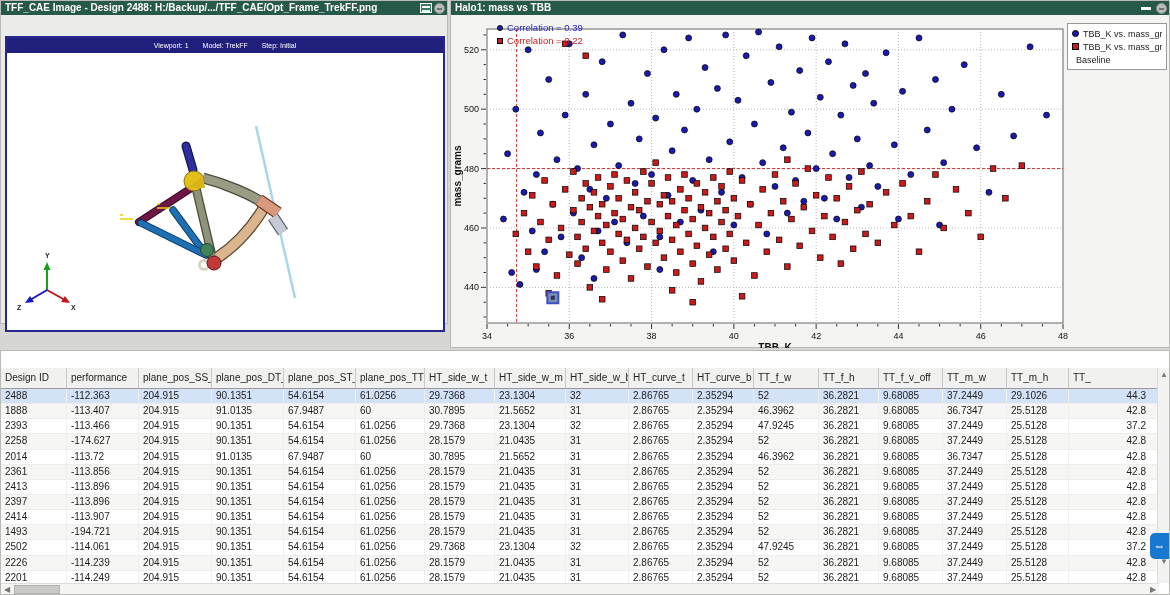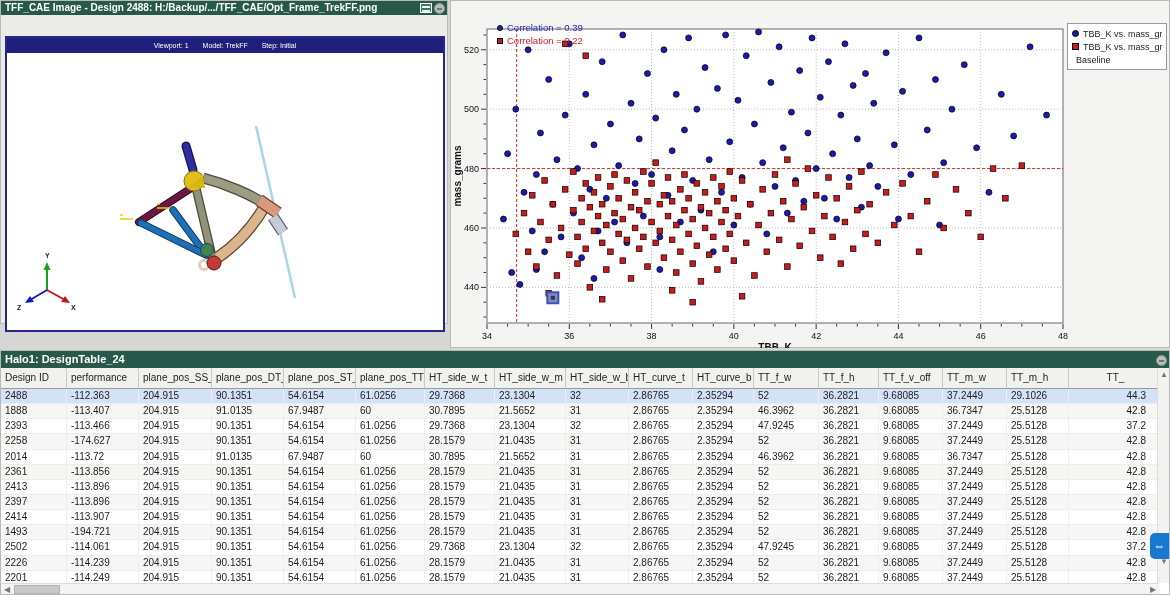--- a/index.html
+++ b/index.html
@@ -125,20 +125,27 @@
           <path d="M18,265 L27,264 L23,258 Z" fill="#1818c0"></path>
           <text x="38" y="220" font-size="7" font-weight="bold" fill="#222">Y</text>
           <text x="64" y="272" font-size="7" font-weight="bold" fill="#222">X</text>
           <text x="10" y="272" font-size="7" font-weight="bold" fill="#222">Z</text>
         </g>
       </svg>
     </div>
   </div>
 
   <div class="panel" id="plotpanel">
+    <div class="titlebar">
+      <span>Halo1: mass vs TBB</span>
+      <span class="tb-icons">
+        <span class="ic-dash"></span>
+        <span class="ic-circ"></span>
+      </span>
+    </div>
     <div id="plotbody">
       <svg id="chart" width="718" height="333" viewBox="0 0 718 333">
           <rect x="36" y="14" width="576" height="294" fill="#ffffff" stroke="#666" stroke-width="1"></rect>
           <g>
             <line x1="118.28571428571428" y1="14" x2="118.28571428571428" y2="308" stroke="#b8b8b8" stroke-dasharray="1,2"></line>
             <line x1="200.57142857142856" y1="14" x2="200.57142857142856" y2="308" stroke="#b8b8b8" stroke-dasharray="1,2"></line>
             <line x1="282.85714285714283" y1="14" x2="282.85714285714283" y2="308" stroke="#b8b8b8" stroke-dasharray="1,2"></line>
             <line x1="365.1428571428571" y1="14" x2="365.1428571428571" y2="308" stroke="#b8b8b8" stroke-dasharray="1,2"></line>
             <line x1="447.42857142857144" y1="14" x2="447.42857142857144" y2="308" stroke="#b8b8b8" stroke-dasharray="1,2"></line>
             <line x1="529.7142857142857" y1="14" x2="529.7142857142857" y2="308" stroke="#b8b8b8" stroke-dasharray="1,2"></line>
@@ -512,44 +519,38 @@
           </div>
           <div class="leg-item">
             <span class="mk mk-baseline"></span>
             <span>Baseline</span>
           </div>
         </div>
     </div>
   </div>
 
   <div class="panel" id="tablepanel">
-    <div class="titlebar">
-      <span>Halo1: DesignTable_24</span>
-      <span class="tb-icons" style="top:3px">
-        <span class="ic-circ"></span>
-      </span>
-    </div>
     <div id="thead">
         <div class="hcell" style="width: 66px;">Design ID</div>
         <div class="hcell" style="width: 72px;">performance</div>
         <div class="hcell" style="width: 73px;">plane_pos_SS_ro</div>
         <div class="hcell" style="width: 72px;">plane_pos_DT_of</div>
         <div class="hcell" style="width: 72px;">plane_pos_ST_of</div>
         <div class="hcell" style="width: 69px;">plane_pos_TT_of</div>
         <div class="hcell" style="width: 70px;">HT_side_w_t</div>
         <div class="hcell" style="width: 71px;">HT_side_w_m</div>
         <div class="hcell" style="width: 63px;">HT_side_w_b</div>
         <div class="hcell" style="width: 64px;">HT_curve_t</div>
         <div class="hcell" style="width: 61px;">HT_curve_b</div>
         <div class="hcell" style="width: 65px;">TT_f_w</div>
         <div class="hcell" style="width: 60px;">TT_f_h</div>
         <div class="hcell" style="width: 64px;">TT_f_v_off</div>
         <div class="hcell" style="width: 64px;">TT_m_w</div>
         <div class="hcell" style="width: 62px;">TT_m_h</div>
-        <div class="hcell" style="width: 90px; text-align: center;">TT_</div>
+        <div class="hcell" style="width: 90px;">TT_</div>
       </div>
     <div id="tbody">
         <div class="trow sel">
           <div class="tcell" style="width: 66px;">2488</div>
           <div class="tcell" style="width: 72px;">-112.363</div>
           <div class="tcell" style="width: 73px;">204.915</div>
           <div class="tcell" style="width: 72px;">90.1351</div>
           <div class="tcell" style="width: 72px;">54.6154</div>
           <div class="tcell" style="width: 69px;">61.0256</div>
           <div class="tcell" style="width: 70px;">29.7368</div>

